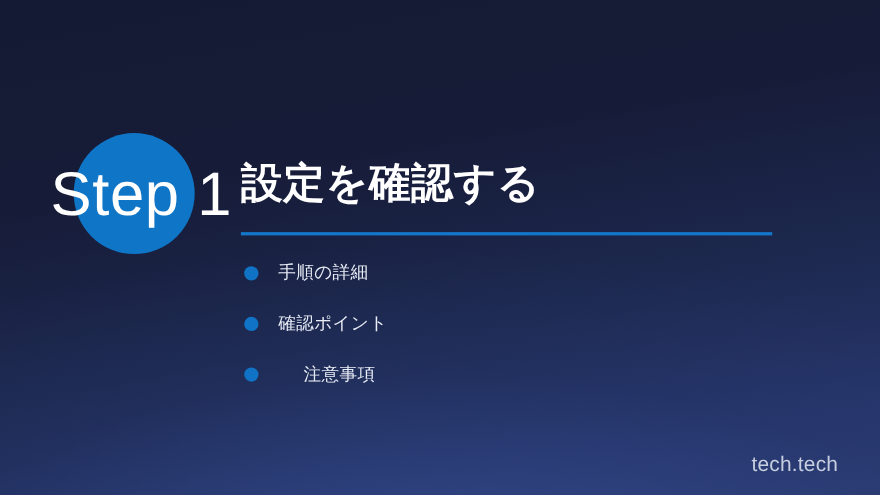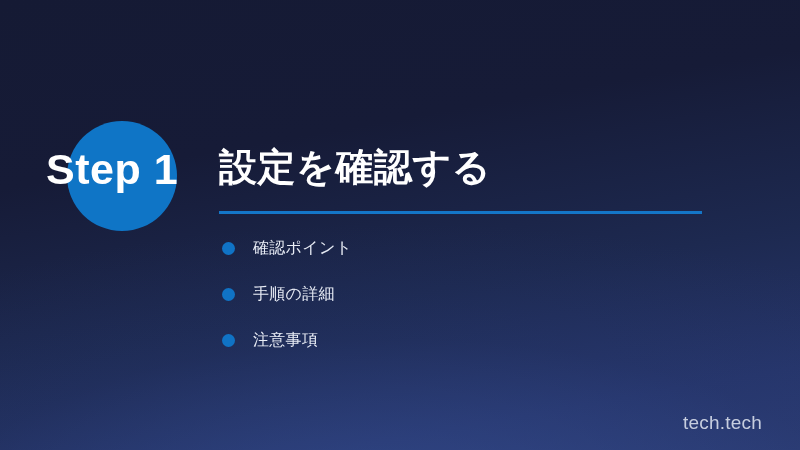--- a/index.html
+++ b/index.html
@@ -34,22 +34,22 @@
     top: 121px;
     width: 110px;
     height: 110px;
     border-radius: 50%;
     background: #0f75c6;
   }
   #step-label {
     position: absolute;
     left: 46px;
     top: 148px;
-    font-size: 43px;
-    font-weight: 700;
+    font-size: 56px;
+    font-weight: 400;
     letter-spacing: 0.5px;
     color: #ffffff;
     white-space: nowrap;
     line-height: 1;
   }
 
   
   #title {
     position: absolute;
     left: 219px;
@@ -78,21 +78,21 @@
     margin: 0;
     padding: 0;
     list-style: none;
   }
   .bullet-item {
     display: flex;
     align-items: center;
     height: 20px;
     margin-bottom: 26px;
   }
-  .bullet-item:last-child { margin-bottom: 0; }
+  .bullet-item:last-child { margin-bottom: 0; gap: 23px; }
   .bullet-dot {
     width: 13px;
     height: 13px;
     border-radius: 50%;
     background: #1073c5;
     flex: 0 0 auto;
     margin-left: 3px;
   }
   .bullet-text {
     margin-left: 18px;
@@ -124,25 +124,25 @@
   <div id="step-badge-circle"></div>
   <div id="step-label">Step 1</div>
 
   <div id="title">設定を確認する</div>
 
   <div id="title-divider"></div>
 
   <ul id="bullet-list">
     <li class="bullet-item">
       <span class="bullet-dot"></span>
-      <span class="bullet-text">確認ポイント</span>
+      <span class="bullet-text">手順の詳細</span>
     </li>
     <li class="bullet-item">
       <span class="bullet-dot"></span>
-      <span class="bullet-text">手順の詳細</span>
+      <span class="bullet-text">確認ポイント</span>
     </li>
     <li class="bullet-item">
       <span class="bullet-dot"></span>
       <span class="bullet-text">注意事項</span>
     </li>
   </ul>
 
   <div id="watermark">tech.tech</div>
 
 </div>

